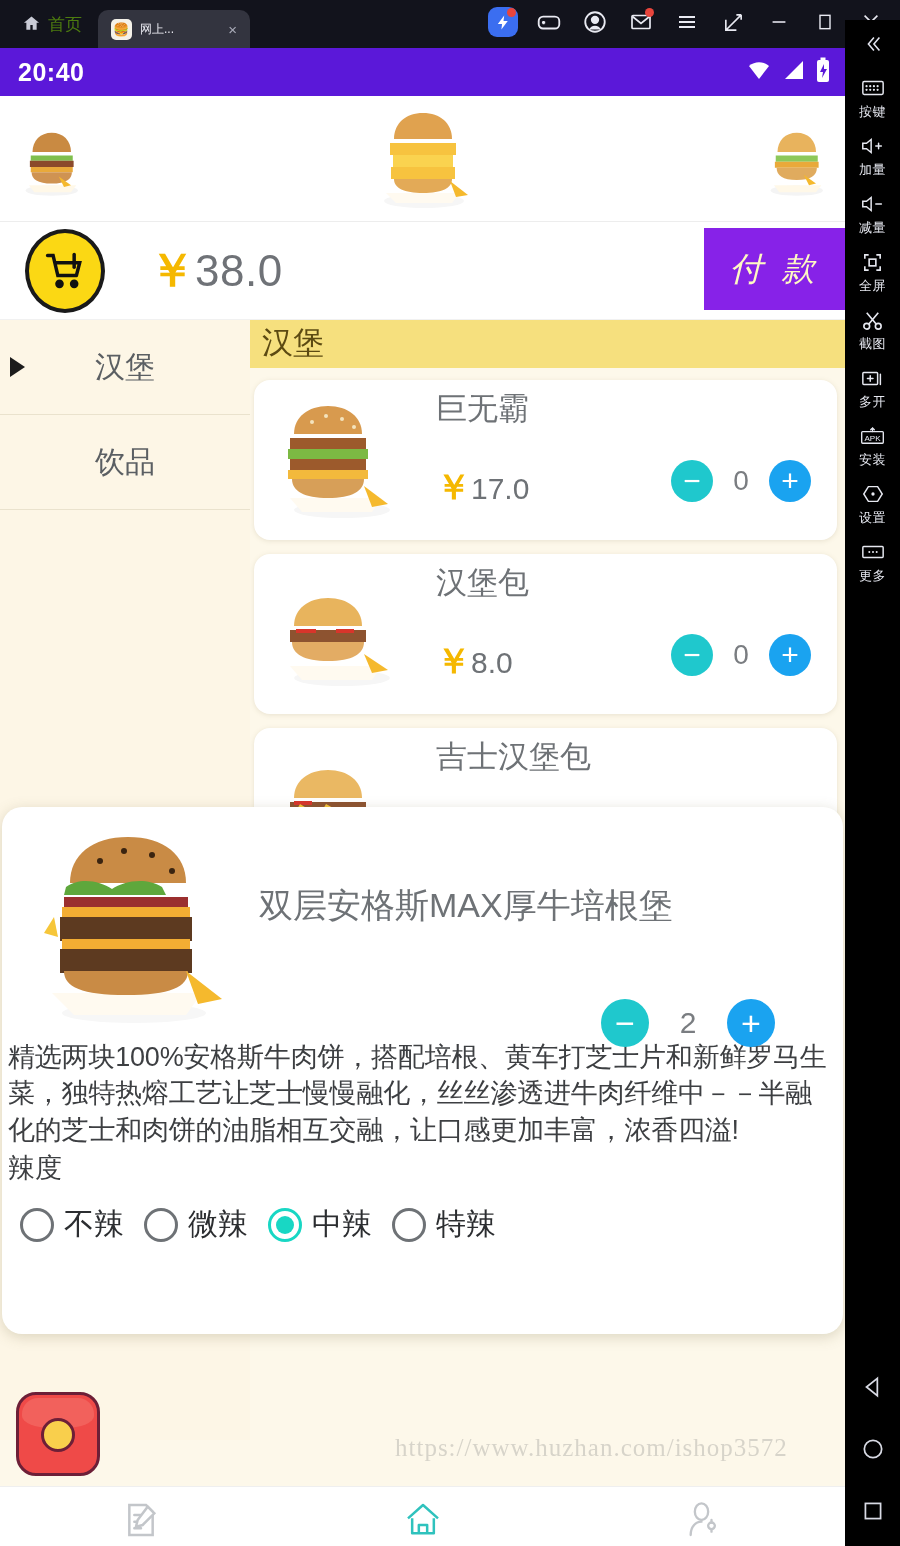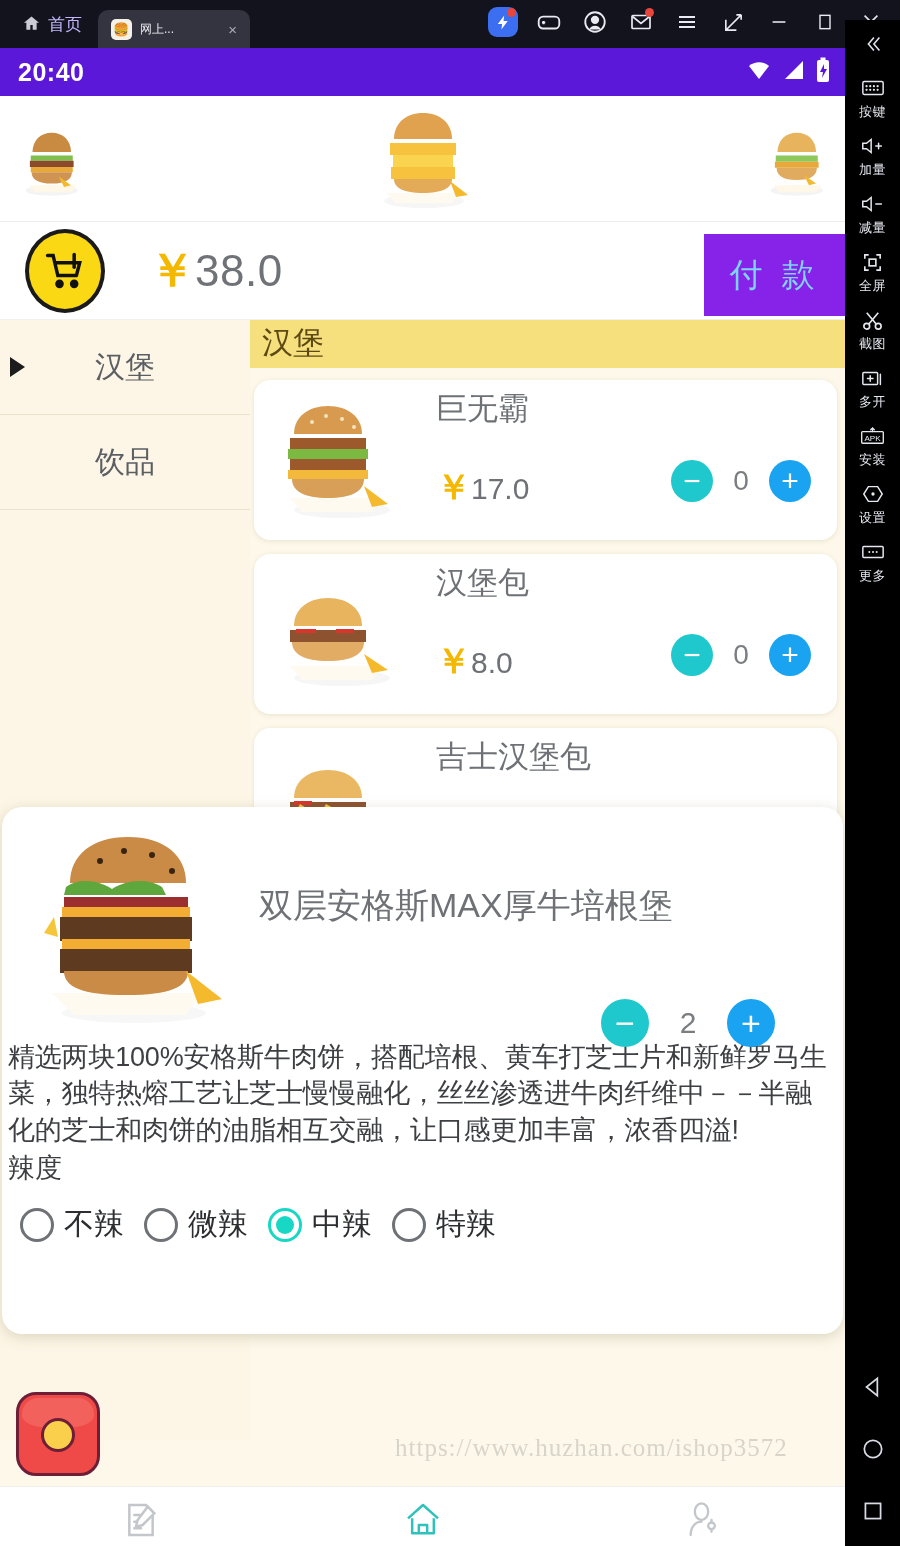--- a/index.html
+++ b/index.html
@@ -11,21 +11,21 @@
   }
   #root { position: relative; width: 900px; height: 1546px; }
 
   
   .titlebar {
     position: absolute; left: 0; top: 0; width: 900px; height: 48px;
     background: #12131c; display: flex; align-items: flex-end;
   }
   .home-tab {
     display: flex; align-items: center; gap: 7px;
-    padding: 0 16px 12px 22px; color: #c4b5fd; font-size: 17px;
+    padding: 0 16px 12px 22px; color: #4d7c0f; font-size: 17px;
   }
   .home-glyph { color: #c9cbd6; font-size: 17px; line-height: 1; }
   .page-tab {
     display: flex; align-items: center; gap: 8px;
     background: #33343f; border-radius: 10px 10px 0 0;
     height: 38px; padding: 0 12px 0 13px; color: #e8e8ef; font-size: 16px;
     min-width: 152px;
   }
   .tab-favicon {
     width: 21px; height: 21px; border-radius: 5px;
@@ -95,23 +95,23 @@
   }
   .cart-circle {
     width: 80px; height: 84px; border-radius: 50%;
     background: #fbd814; border: 4px solid #1a1a1a;
     margin-left: 25px; display: flex; align-items: center; justify-content: center;
   }
   .cart-total { display: flex; align-items: baseline; margin-left: 44px; }
   .yen { color: #f5b800; font-size: 46px; font-weight: bold; line-height: 1; }
   .total-num { color: #6f7277; font-size: 44px; letter-spacing: .5px; }
   .pay-btn {
-    position: absolute; right: 0; top: 12px; width: 141px; height: 82px;
-    background: #8722e8; color: #7dd3fc; font-size: 33px; letter-spacing: 5px;
-    display: flex; align-items: center; justify-content: center; font-weight: 500;
+    position: absolute; right: 0; top: 6px; width: 141px; height: 82px;
+    background: #8722e8; color: #fef9c3; font-size: 33px; letter-spacing: 5px;
+    display: flex; align-items: center; justify-content: center; font-weight: 500; font-style: italic;
   }
 
   
   .body-wrap { display: flex; height: 1120px; position: relative; }
   .cats { width: 250px; background: #fdf6e6; }
   .cat {
     height: 95px; display: flex; align-items: center; position: relative;
     border-bottom: 1px solid #eae2cd; font-size: 30px; color: #5b5f63;
   }
   .cat span.lbl { margin: 0 auto; }

